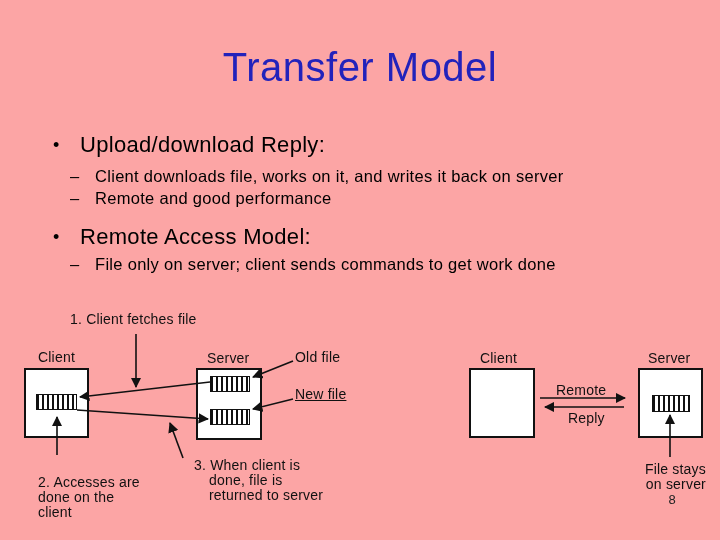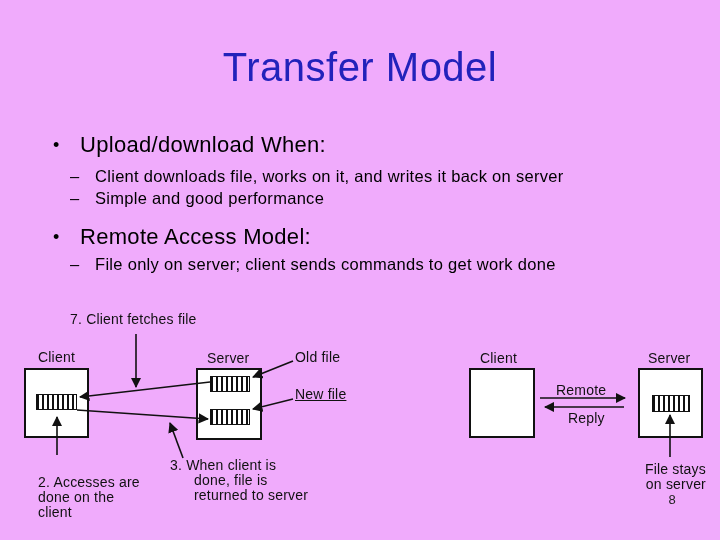--- a/index.html
+++ b/index.html
@@ -4,21 +4,21 @@
 <style>
   * { margin: 0; padding: 0; box-sizing: border-box; }
   html, body { width: 720px; height: 540px; }
   body {
     font-family: "Liberation Sans", sans-serif;
     background: #ffffff;
     color: #000;
     position: relative;
     overflow: hidden;
   }
-  .slide { position: absolute; inset: 0; background: #f0abfc; }
+  .slide { position: absolute; inset: 0; background: #fca5a5; }
 
   
   .title {
     position: absolute;
     top: 45px; left: 0; width: 100%;
     text-align: center;
     font-size: 40px; font-weight: 400;
     line-height: 44px;
     letter-spacing: 0.5px;
     color: #2222bb;
@@ -66,22 +66,22 @@
   }
 
   
   .pos-step1   { left: 70px;  top: 312px; }
   .pos-clientL { left: 38px;  top: 350px; }
   .pos-serverL { left: 207px; top: 351px; }
   .pos-oldfile { left: 295px; top: 350px; }
   .pos-newfile { left: 295px; top: 387px; text-decoration: underline; }
   .pos-step2   { left: 38px;  top: 475px; }
   .pos-step2 .ind { }
-  .pos-step3   { left: 170px; top: 458px; }
-  .pos-step3 .ind { margin-left: 24px; }
+  .pos-step3   { left: 194px; top: 458px; }
+  .pos-step3 .ind { margin-left: 15px; }
   .clientL-box { left: 24px;  top: 368px; width: 65px; height: 70px; }
   .serverL-box { left: 196px; top: 368px; width: 66px; height: 72px; }
   .clientL-file{ left: 36px;  top: 394px; width: 41px; height: 16px; }
   .old-file    { left: 210px; top: 376px; width: 40px; height: 16px; }
   .new-file    { left: 210px; top: 409px; width: 40px; height: 16px; }
 
   
   .pos-clientR { left: 480px; top: 351px; }
   .pos-serverR { left: 648px; top: 351px; }
   .pos-request { left: 556px; top: 383px; }
@@ -101,46 +101,46 @@
 </style>
 </head>
 <body>
 
 <div class="slide">
 
   <h1 class="title">Transfer Model</h1>
 
   <div class="bullet lvl1 b1">
     <span class="marker">•</span>
-    <span>Upload/download When:</span>
+    <span>Upload/download Reply:</span>
   </div>
   <div class="bullet lvl2 s1a">
     <span class="marker">–</span>
     <span>Client downloads file, works on it, and writes it back on server</span>
   </div>
   <div class="bullet lvl2 s1b">
     <span class="marker">–</span>
-    <span>Simple and good performance</span>
+    <span>Remote and good performance</span>
   </div>
   <div class="bullet lvl1 b2">
     <span class="marker">•</span>
     <span>Remote Access Model:</span>
   </div>
   <div class="bullet lvl2 s2a">
     <span class="marker">–</span>
     <span>File only on server; client sends commands to get work done</span>
   </div>
 
   <div class="box clientL-box"></div>
   <div class="box serverL-box"></div>
   <div class="file clientL-file"></div>
   <div class="file old-file"></div>
   <div class="file new-file"></div>
 
-  <div class="dlabel pos-step1">7. Client fetches file</div>
+  <div class="dlabel pos-step1">1. Client fetches file</div>
   <div class="dlabel pos-clientL">Client</div>
   <div class="dlabel pos-serverL">Server</div>
   <div class="dlabel pos-oldfile">Old file</div>
   <div class="dlabel pos-newfile">New file</div>
 
   <div class="dlabel pos-step2">
     <span class="blk">2. Accesses are</span>
     <span class="blk ind">done on the</span>
     <span class="blk ind">client</span>
   </div>

